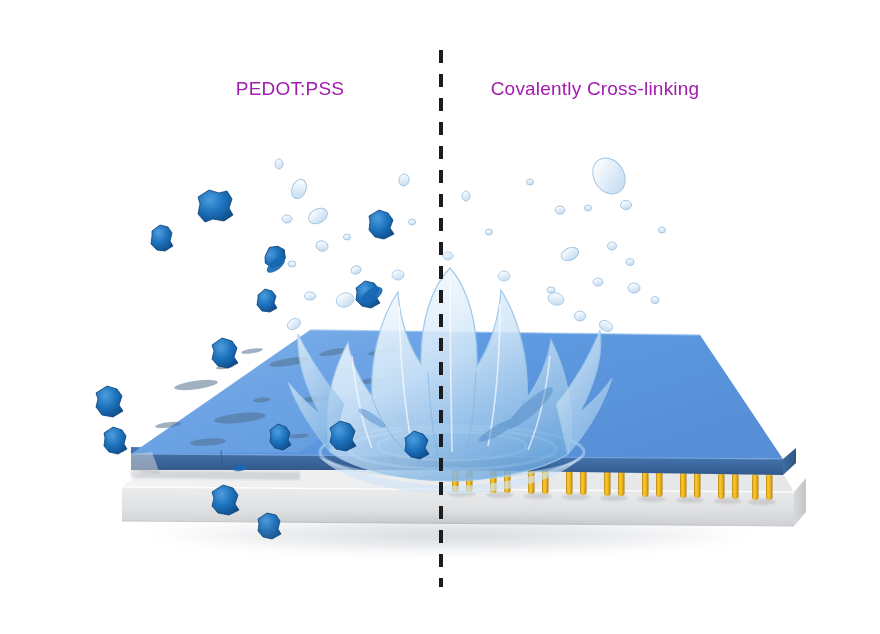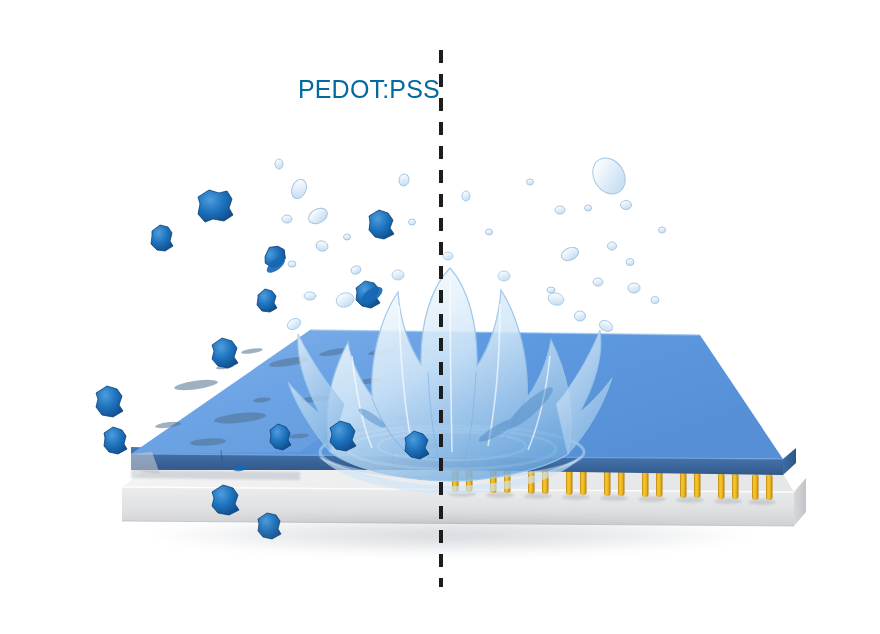--- a/index.html
+++ b/index.html
@@ -10,23 +10,23 @@
   }
   #figure{
     position:relative;
     width:880px;height:634px;
     background:#ffffff;
     overflow:hidden;
   }
   
   .caption{
     position:absolute;
-    text-align:right;
-    color:#0369a1;
-    font-size:25px;
+    text-align:center;
+    color:#a21caf;
+    font-size:19px;
     line-height:34px;
     letter-spacing:.2px;
     white-space:nowrap;
     user-select:none;
   }
   #caption-left{ left:140px; top:72px; width:300px; }
   #caption-right{ left:440px; top:72px; width:310px; }
   .caption .l1{display:block;}
   .caption .l2{display:block;}
 
@@ -360,15 +360,16 @@
 
   <div id="device-shadow"></div>
 
   <div id="divider"></div>
 
   <div id="caption-left" class="caption">
     <span class="l1">PEDOT:PSS</span>
   </div>
 
   <div id="caption-right" class="caption">
+    <span class="l2">Covalently Cross-linking</span>
   </div>
 
 </div>
 
 </body></html>

